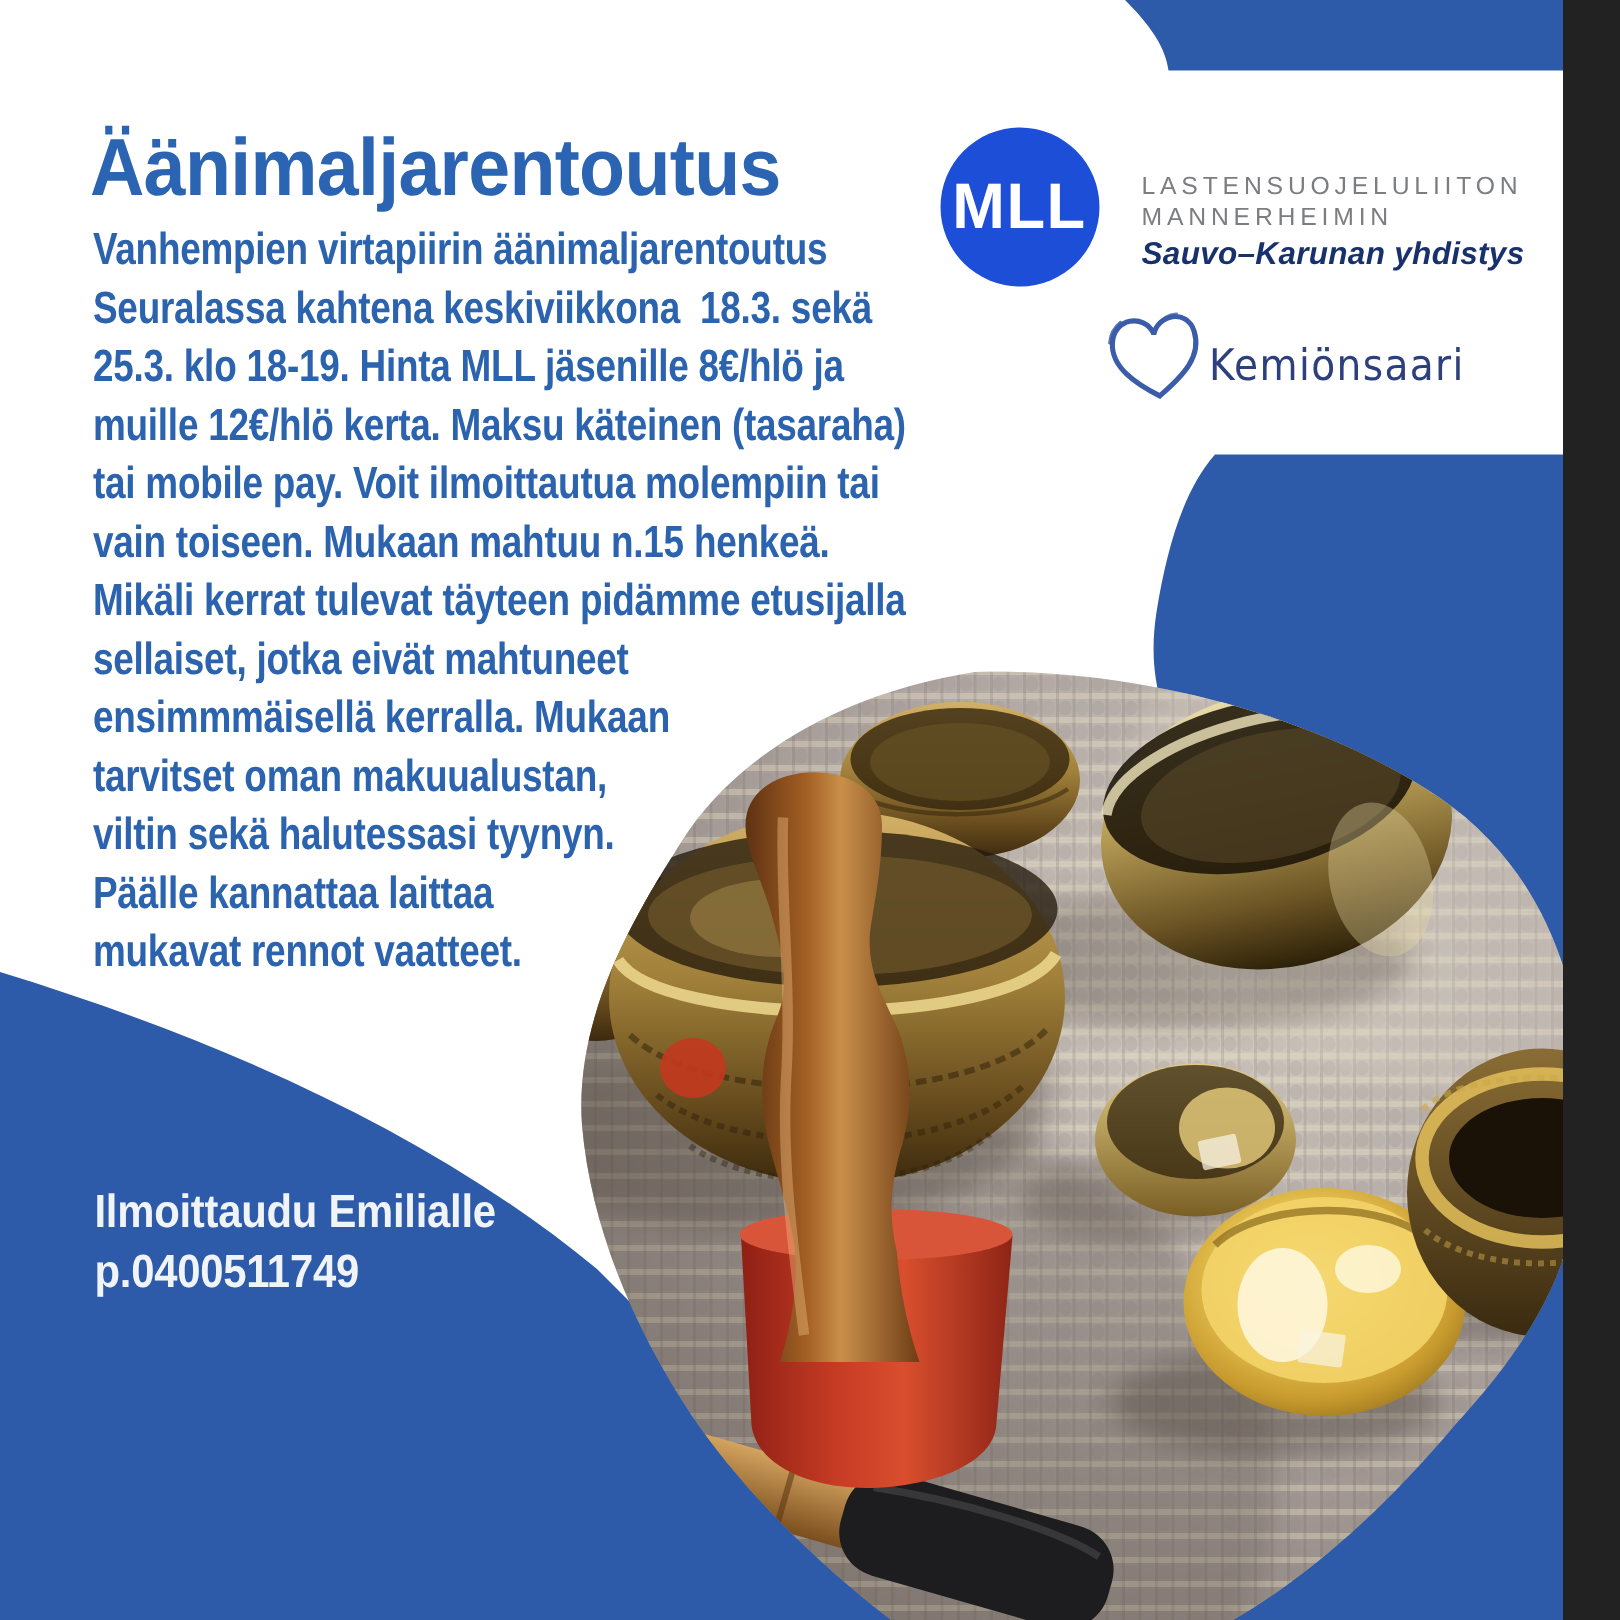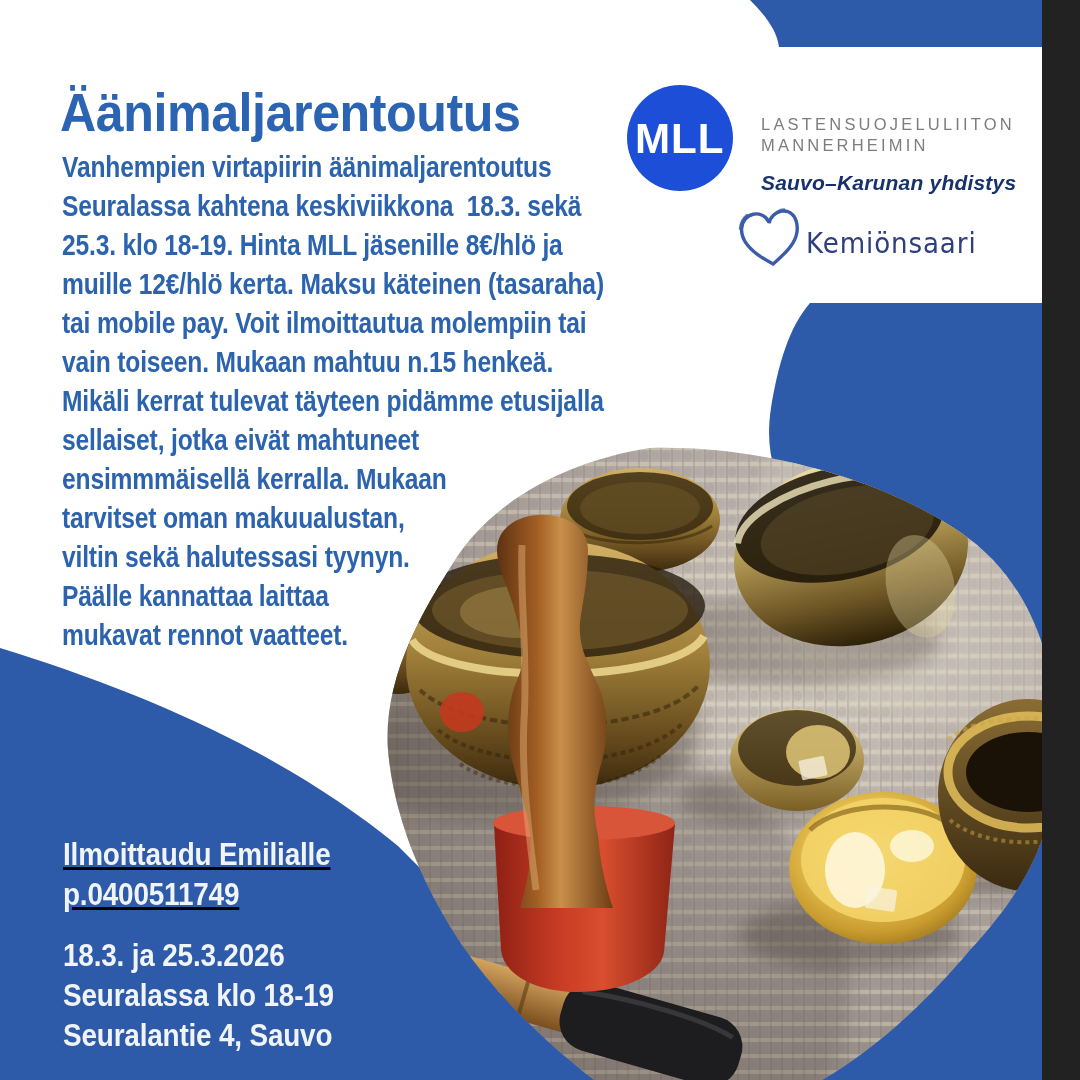--- a/index.html
+++ b/index.html
@@ -26,32 +26,32 @@
     background:#1d4ed8;z-index:2;display:flex;align-items:center;justify-content:center;
   }
   .mll-circle span{
     color:#ffffff;font-size:43px;font-weight:bold;letter-spacing:1px;transform:scaleX(.98);
   }
   .mll-org{position:absolute;left:761px;top:114px;z-index:2;}
   .mll-org-line{
     font-size:16.5px;color:#7c7d80;letter-spacing:3.2px;line-height:20.5px;white-space:pre;font-weight:400;
   }
   .mll-assoc{
-    margin-top:16px;font-size:21px;font-weight:bold;font-style:italic;color:#18316c;
+    margin-top:3px;font-size:21px;font-weight:bold;font-style:italic;color:#18316c;
     white-space:pre;letter-spacing:.2px;
   }
 
   .kemio-heart{position:absolute;left:736px;top:204px;width:70px;height:68px;z-index:2;}
   .kemio-label{
     position:absolute;left:806px;top:226px;z-index:2;font-size:29px;color:#2e3f7d;
     white-space:pre;letter-spacing:1px;transform:scaleX(.9);transform-origin:left top;
     font-family:"DejaVu Sans","Liberation Sans",sans-serif;
   }
 
-  .contact-block{position:absolute;left:63px;top:835px;z-index:2;text-decoration:underline;}
+  .contact-block{position:absolute;left:63px;top:788px;z-index:2;}
   .schedule-block{position:absolute;left:63px;top:936px;z-index:2;}
   .white-line{
     font-size:31px;font-weight:bold;color:#f1f4f7;height:40px;line-height:40px;
     white-space:pre;transform:scaleX(.9);transform-origin:left center;letter-spacing:-.2px;
   }
 </style>
 </head>
 <body>
 
 <div class="canvas">
@@ -257,19 +257,14 @@
       <path stroke-width="1.6" d="M38 14 C41 9 47 6 52 7" opacity="0.75"></path>
     </g>
   </svg>
   <div class="kemio-label">Kemiönsaari</div>
 
   <div class="contact-block">
     <div class="white-line">Ilmoittaudu Emilialle</div>
     <div class="white-line">p.0400511749</div>
   </div>
 
-  <div class="schedule-block">
-    <div class="white-line">18.3. ja 25.3.2026</div>
-    <div class="white-line">Seuralassa klo 18-19</div>
-    <div class="white-line">Seuralantie 4, Sauvo</div>
-  </div>
 
 </div>
 
 </body></html>

